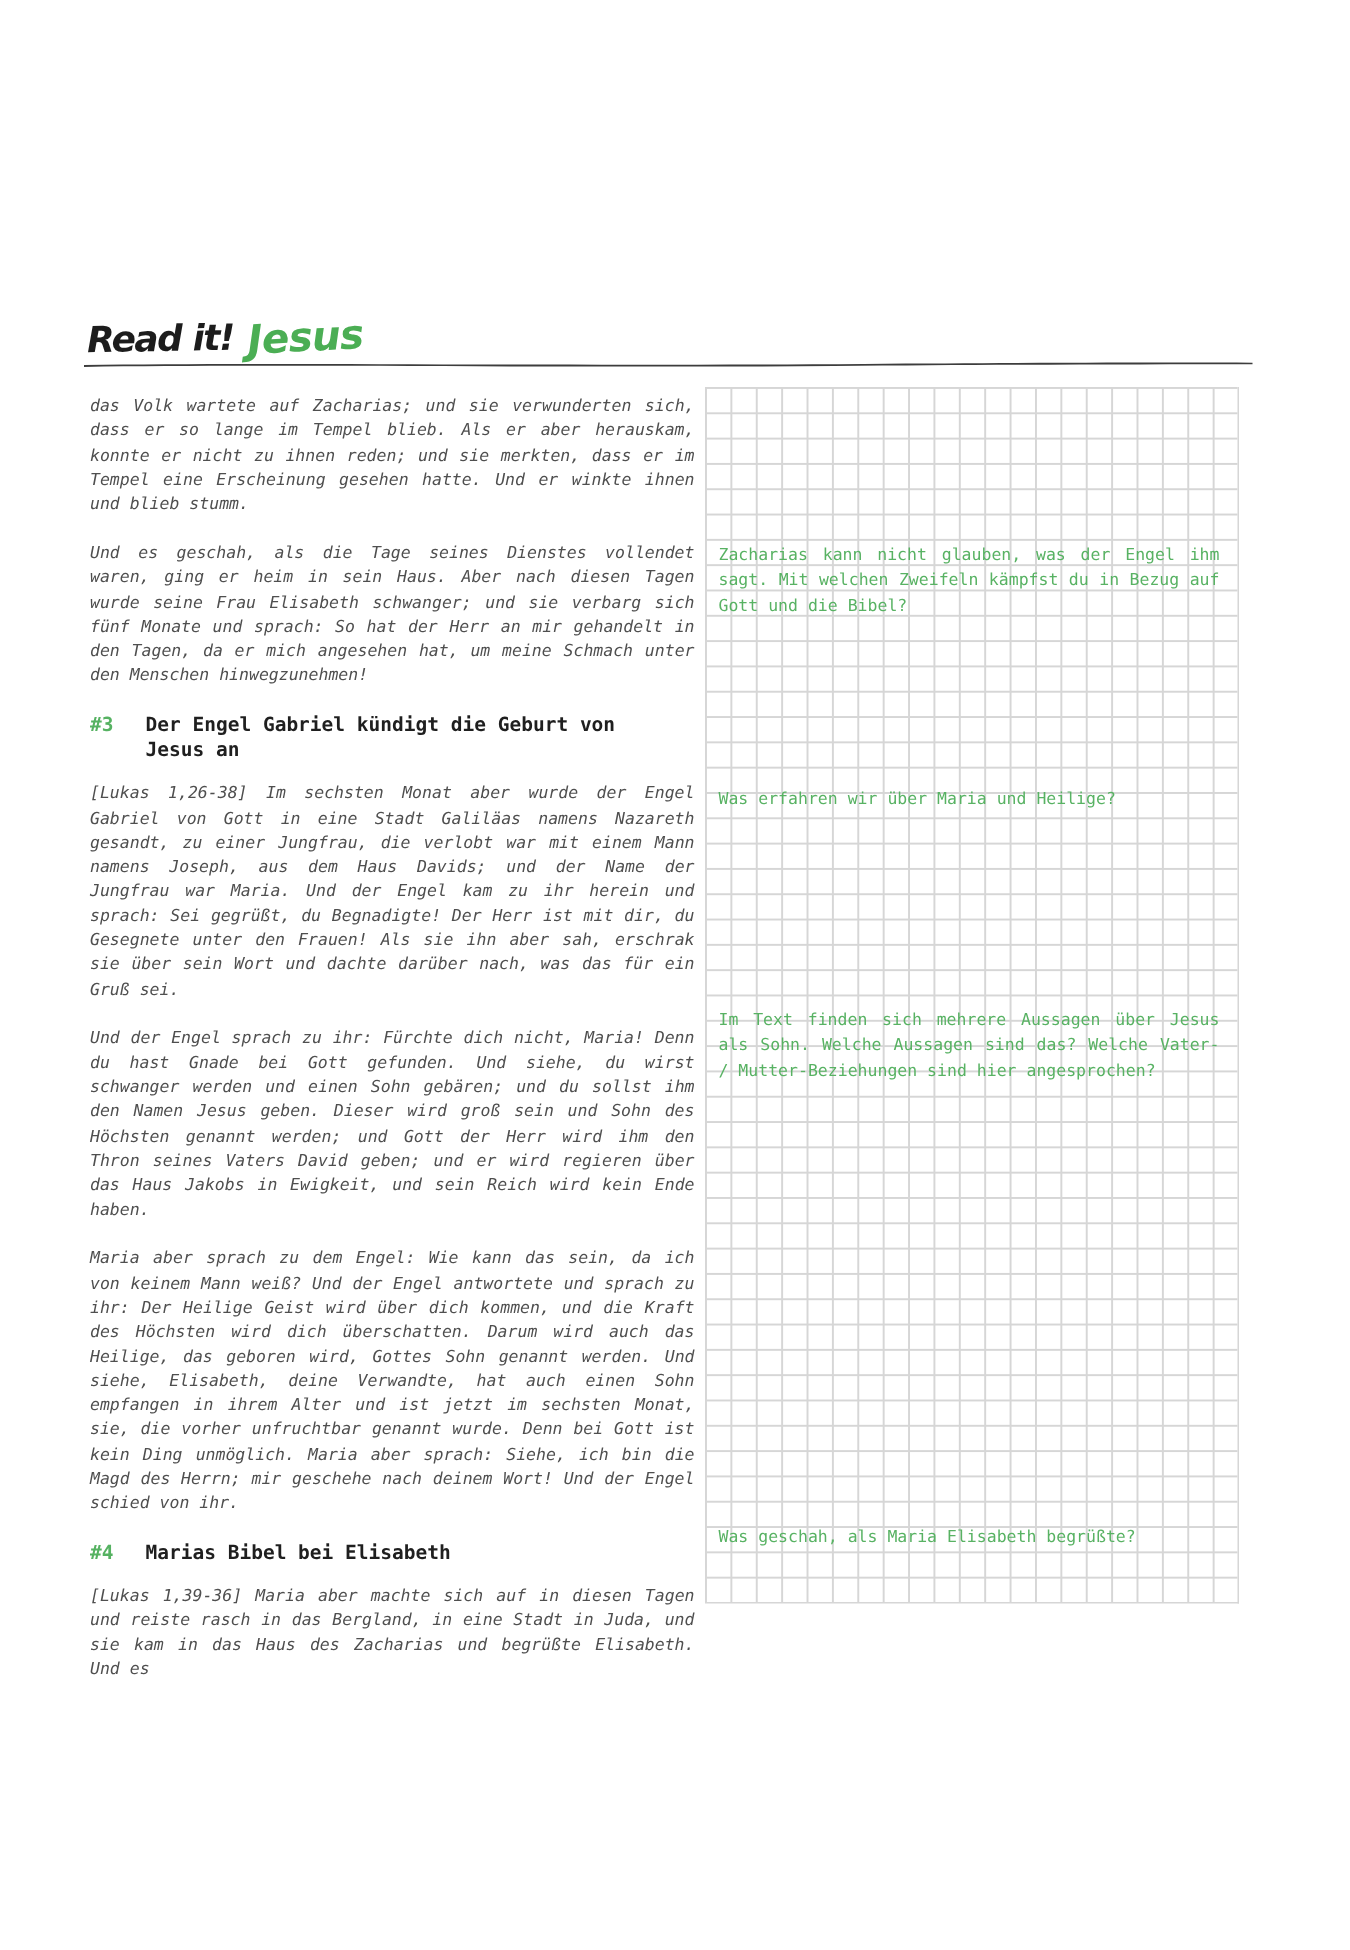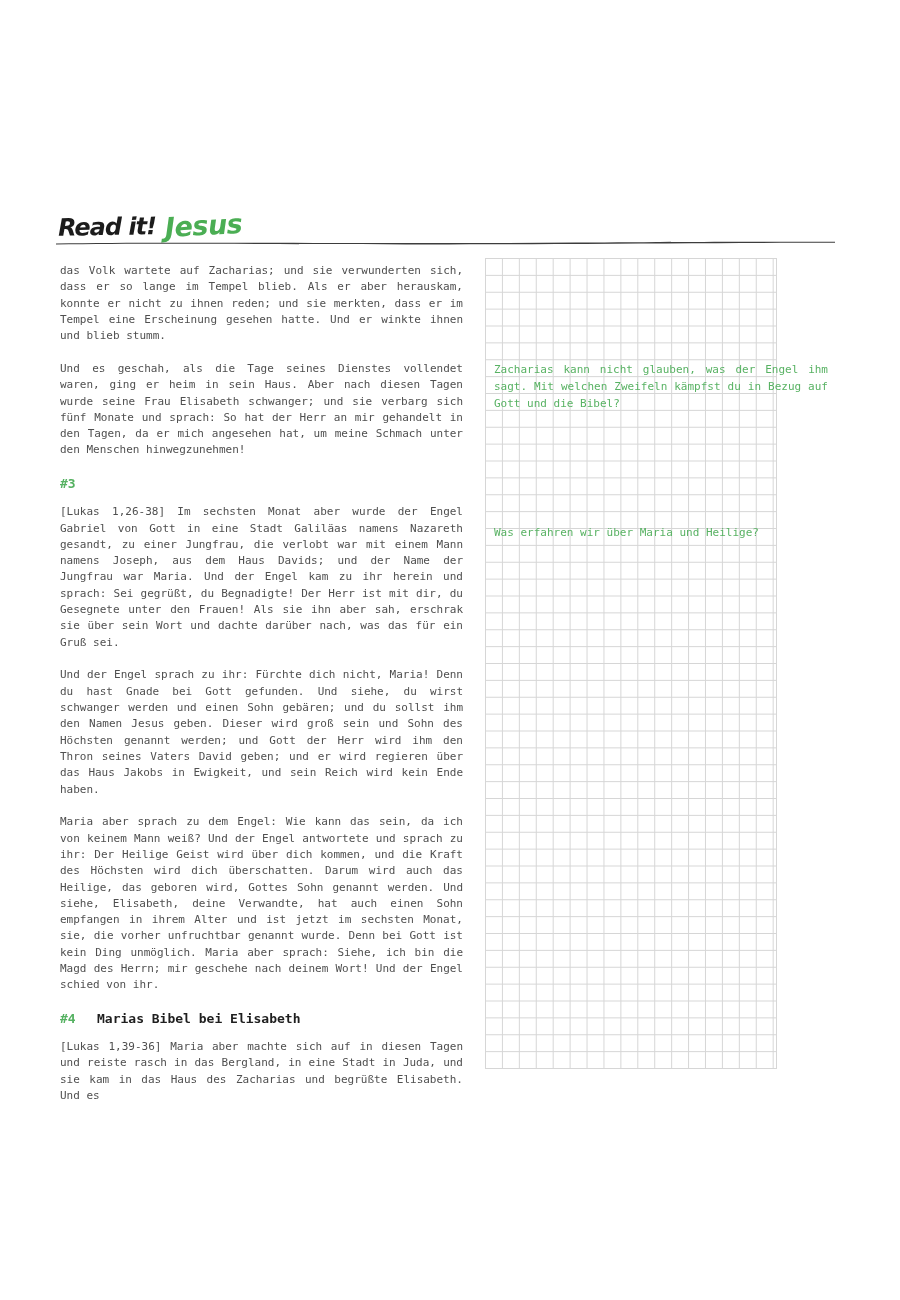--- a/index.html
+++ b/index.html
@@ -22,31 +22,31 @@
     margin-left:9px;transform:rotate(-3deg);
   }
   .rule{position:absolute;left:56px;top:240px;}
 
   
   .textcol{
     position:absolute;left:60px;top:263px;width:403px;
     font-size:11px;line-height:16.3px;color:#4f4f4f;
     text-align:justify;
   }
-  .textcol p{margin:0 0 16.5px 0;}
+  .textcol p{margin:0 0 16.5px 0;font-style:italic;}
   .textcol h2{
     display:flex;margin:4px 0 12px 0;
     font-size:13px;line-height:17px;font-weight:700;color:#1f1f1f;text-align:left;
   }
   .h-num{flex:0 0 37px;color:#56b262;font-weight:700;}
   .h-title{max-width:332px;}
 
   
   .grid{
-    position:absolute;left:485px;top:258px;width:292px;height:811px;
+    position:absolute;left:470px;top:258px;width:356px;height:811px;
     background-image:
       linear-gradient(to right, #d6d6d6 1px, transparent 1px),
       linear-gradient(to bottom, #d6d6d6 1px, transparent 1px);
     background-size:16.93px 16.88px;
     border-right:1px solid #d6d6d6;border-bottom:1px solid #d6d6d6;
     box-sizing:border-box;
   }
   .question{
     position:absolute;left:9px;width:334px;
     font-size:11px;line-height:16.88px;color:#58b263;
@@ -66,29 +66,32 @@
   <svg class="rule" width="780" height="8" viewBox="0 0 780 8" aria-hidden="true">
     <path d="M0,3.4 C 120,1.4 300,4.2 520,2.6 C 640,1.8 720,1.6 779,1.8
              L 779,2.8 C 700,2.8 610,3.2 500,4.0 C 300,5.4 120,2.6 0,4.6 Z" fill="#3d3d3d"></path>
   </svg>
 
   <section class="textcol">
     <p>das Volk wartete auf Zacharias; und sie verwunderten sich, dass er so lange im Tempel blieb. Als er aber herauskam, konnte er nicht zu ihnen reden; und sie merkten, dass er im Tempel eine Erscheinung gesehen hatte. Und er winkte ihnen und blieb stumm.</p>
     <p>Und es geschah, als die Tage seines Dienstes vollendet waren, ging er heim in sein Haus. Aber nach diesen Tagen wurde seine Frau Elisabeth schwanger; und sie verbarg sich fünf Monate und sprach: So hat der Herr an mir gehandelt in den Tagen, da er mich angesehen hat, um meine Schmach unter den Menschen hinwegzunehmen!</p>
     <h2>
       <span class="h-num">#3</span>
+      <span class="h-title">Der Engel Gabriel kündigt die Geburt von Jesus an</span>
     </h2>
     <p>[Lukas 1,26-38] Im sechsten Monat aber wurde der Engel Gabriel von Gott in eine Stadt Galiläas namens Nazareth gesandt, zu einer Jungfrau, die verlobt war mit einem Mann namens Joseph, aus dem Haus Davids; und der Name der Jungfrau war Maria. Und der Engel kam zu ihr herein und sprach: Sei gegrüßt, du Be­gnadigte! Der Herr ist mit dir, du Gesegnete unter den Frauen! Als sie ihn aber sah, erschrak sie über sein Wort und dachte darüber nach, was das für ein Gruß sei.</p>
     <p>Und der Engel sprach zu ihr: Fürchte dich nicht, Maria! Denn du hast Gnade bei Gott gefunden. Und siehe, du wirst schwanger werden und einen Sohn gebären; und du sollst ihm den Namen Jesus geben. Dieser wird groß sein und Sohn des Höchsten genannt werden; und Gott der Herr wird ihm den Thron seines Vaters David geben; und er wird regieren über das Haus Jakobs in Ewigkeit, und sein Reich wird kein Ende haben.</p>
     <p>Maria aber sprach zu dem Engel: Wie kann das sein, da ich von keinem Mann weiß? Und der Engel antwortete und sprach zu ihr: Der Heilige Geist wird über dich kommen, und die Kraft des Höchsten wird dich überschatten. Darum wird auch das Heilige, das geboren wird, Gottes Sohn genannt werden. Und siehe, Elisabeth, deine Verwandte, hat auch einen Sohn empfangen in ihrem Alter und ist jetzt im sechsten Monat, sie, die vorher unfruchtbar genannt wurde. Denn bei Gott ist kein Ding unmög­lich. Maria aber sprach: Siehe, ich bin die Magd des Herrn; mir geschehe nach deinem Wort! Und der Engel schied von ihr.</p>
     <h2>
       <span class="h-num">#4</span>
       <span class="h-title">Marias Bibel bei Elisabeth</span>
     </h2>
     <p>[Lukas 1,39-36] Maria aber machte sich auf in diesen Tagen und reiste rasch in das Bergland, in eine Stadt in Juda, und sie kam in das Haus des Zacharias und begrüßte Elisabeth. Und es</p>
   </section>
 
   <aside class="grid">
     <div class="question q1">Zacharias kann nicht glauben, was der Engel ihm sagt. Mit welchen Zweifeln kämpfst du in Bezug auf Gott und die Bibel?</div>
     <div class="question q2">Was erfahren wir über Maria und Heilige?</div>
+    <div class="question q3">Im Text finden sich mehrere Aussagen über Jesus als Sohn. Welche Aussagen sind das? Welche Vater- / Mutter-Beziehungen sind hier angesprochen?</div>
+    <div class="question q5">Was geschah, als Maria Elisabeth begrüßte?</div>
   </aside>
 
 </div>
 
 </body></html>

